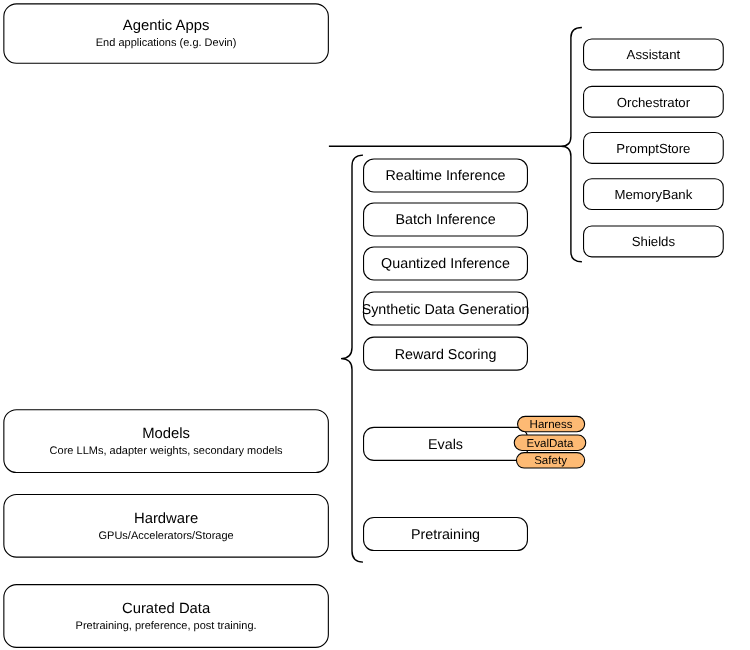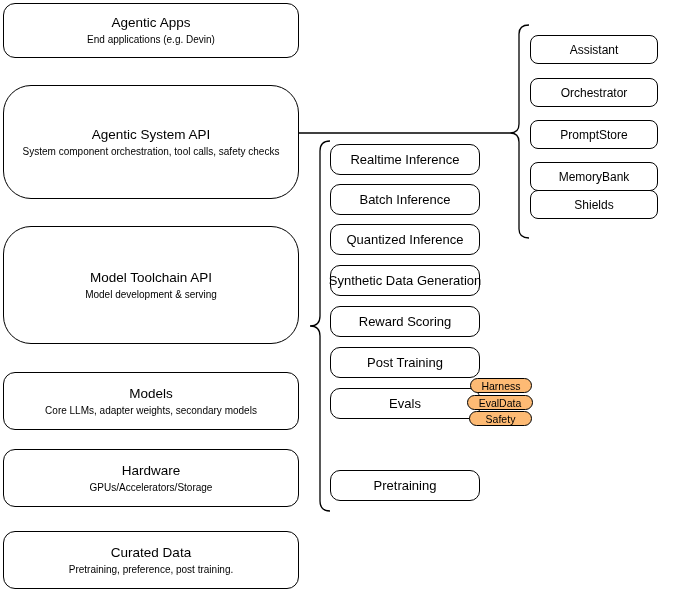--- a/index.html
+++ b/index.html
@@ -58,21 +58,21 @@
   .m-3 { top: 265px; } .m-4 { top: 306px; } .m-5 { top: 347px; }
   .m-6 { top: 388px; } .m-7 { top: 429px; } .m-8 { top: 470px; }
   
   .rbox {
     left: 530px; width: 128px; height: 29px;
     border-radius: 8px;
     font-size: 12px;
     white-space: nowrap;
   }
   .r-0 { top: 35px; }  .r-1 { top: 78px; }  .r-2 { top: 120px; }
-  .r-3 { top: 162px; text-align: center; } .r-4 { top: 190px; }
+  .r-3 { top: 162px; text-align: center; } .r-4 { top: 205px; }
   
   .pill {
     position: absolute;
     background: #fdba74;
     border: 1.3px solid #000000;
     border-radius: 8px;
     box-sizing: border-box;
     display: flex;
     align-items: center;
     justify-content: center;
@@ -94,47 +94,38 @@
       <path d="M299 133 L510 133"></path>
       <path d="M529 25 Q519 25 519 34 L519 124 Q519 133 510 133 Q519 133 519 142 L519 229 Q519 238 529 238"></path>
       <path d="M330 141 Q320 141 320 151 L320 316 Q320 326 310 326 Q320 326 320 336 L320 501 Q320 511 330 511"></path>
     </g>
   </svg>
 
   <div class="node lbox b-agentic-apps">
     <div class="title">Agentic Apps</div>
     <div class="subtitle">End applications (e.g. Devin)</div>
   </div>
-  <div class="node lbox b-agentic-system-api">
-    <div class="title">Agentic System API</div>
-    <div class="subtitle">System component orchestration, tool calls, safety checks</div>
-  </div>
-  <div class="node lbox b-model-toolchain">
-    <div class="title">Model Toolchain API</div>
-    <div class="subtitle">Model development &amp; serving</div>
-  </div>
   <div class="node lbox b-models">
     <div class="title">Models</div>
     <div class="subtitle">Core LLMs, adapter weights, secondary models</div>
   </div>
   <div class="node lbox b-hardware">
     <div class="title">Hardware</div>
     <div class="subtitle">GPUs/Accelerators/Storage</div>
   </div>
   <div class="node lbox b-curated-data">
     <div class="title">Curated Data</div>
     <div class="subtitle">Pretraining, preference, post training.</div>
   </div>
 
   <div class="node mbox m-0">Realtime Inference</div>
   <div class="node mbox m-1">Batch Inference</div>
   <div class="node mbox m-2">Quantized Inference</div>
   <div class="node mbox m-3">Synthetic Data Generation</div>
   <div class="node mbox m-4">Reward Scoring</div>
-  <div class="node mbox m-5">Post Training</div>
   <div class="node mbox m-6">Evals</div>
   <div class="node mbox m-8">Pretraining</div>
 
   <div class="pill p-0">Harness</div>
   <div class="pill p-1">EvalData</div>
   <div class="pill p-2">Safety</div>
 
   <div class="node rbox r-0">Assistant</div>
   <div class="node rbox r-1">Orchestrator</div>
   <div class="node rbox r-2">PromptStore</div>

